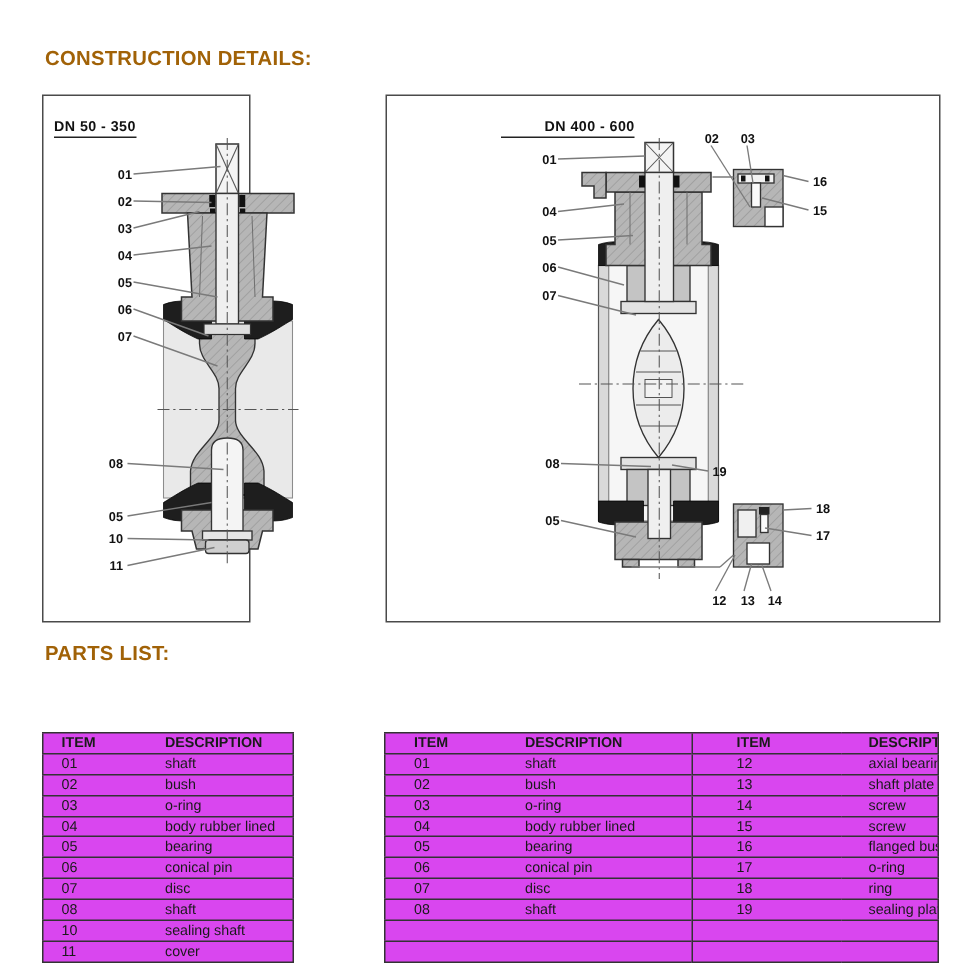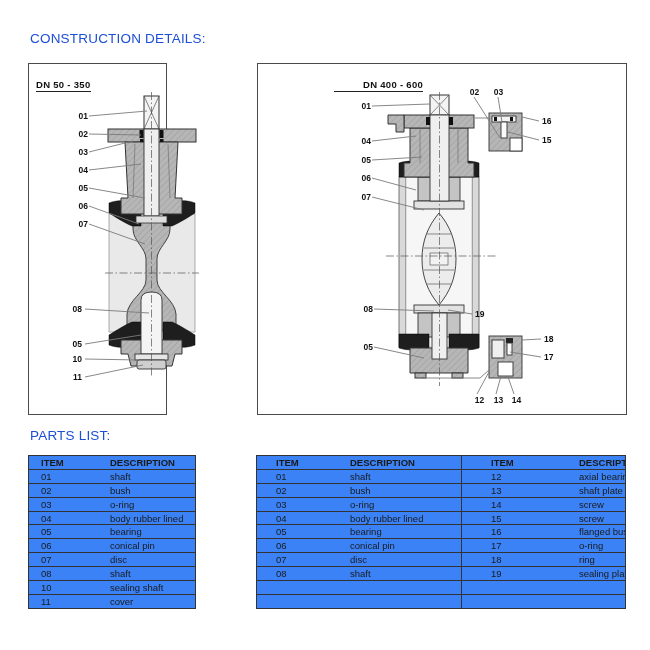--- a/index.html
+++ b/index.html
@@ -1,31 +1,31 @@
 <!DOCTYPE html>
 <html><head>
 <meta charset="utf-8">
 <style>
   html,body{margin:0;padding:0;background:#fff;}
   #page{position:relative;width:650px;height:650px;background:#ffffff;
         font-family:"Liberation Sans",sans-serif;color:#1a1a1a;overflow:hidden;}
-  .section-title{position:absolute;font-size:13.5px;font-weight:normal;letter-spacing:.2px;color:#1d4ed8;}
+  .section-title{position:absolute;font-size:13.5px;font-weight:bold;letter-spacing:.2px;color:#a16207;}
   #construction-title{left:30px;top:31px;}
   #parts-title{left:30px;top:428px;}
   .diagram-box{position:absolute;top:63px;height:352px;border:1.5px solid #4a4a4a;background:#fff;box-sizing:border-box;}
   #diagram-left{left:28px;width:139px;}
   #diagram-right{left:257px;width:370px;}
   .range-label{position:absolute;font-size:9.5px;font-weight:bold;color:#111;
                border-bottom:1px solid #222;padding-bottom:1px;letter-spacing:.3px;}
   .callout{position:absolute;width:17px;font-size:8.5px;font-weight:bold;color:#111;line-height:10px;}
   .co-r{text-align:right;} .co-l{text-align:left;} .co-c{text-align:center;}
   svg.drawing{position:absolute;left:0;top:0;}
   
-  .parts-table{position:absolute;top:455px;border-collapse:collapse;table-layout:fixed;
-               font-size:9.5px;color:#1a1a1a;background:#3b82f6;}
+  .parts-table{position:absolute;top:488px;border-collapse:collapse;table-layout:fixed;
+               font-size:9.5px;color:#1a1a1a;background:#d946ef;}
   #table1{left:28px;width:168px;}
   #table2{left:256px;width:370px;}
   .parts-table{border:1.5px solid #333;}
   .parts-table td,.parts-table th{border-top:1px solid #333;height:12.9px;padding:0;
       text-align:left;vertical-align:middle;font-weight:normal;overflow:hidden;white-space:nowrap;}
   .parts-table th{font-weight:bold;}
   #table1 th:nth-child(1),#table1 td:nth-child(1){width:57px;padding-left:12px;}
   #table1 th:nth-child(2),#table1 td:nth-child(2){padding-left:12px;}
   #table2 th:nth-child(1),#table2 td:nth-child(1){width:56px;padding-left:19px;}
   #table2 th:nth-child(2),#table2 td:nth-child(2){width:111px;padding-left:18px;}

